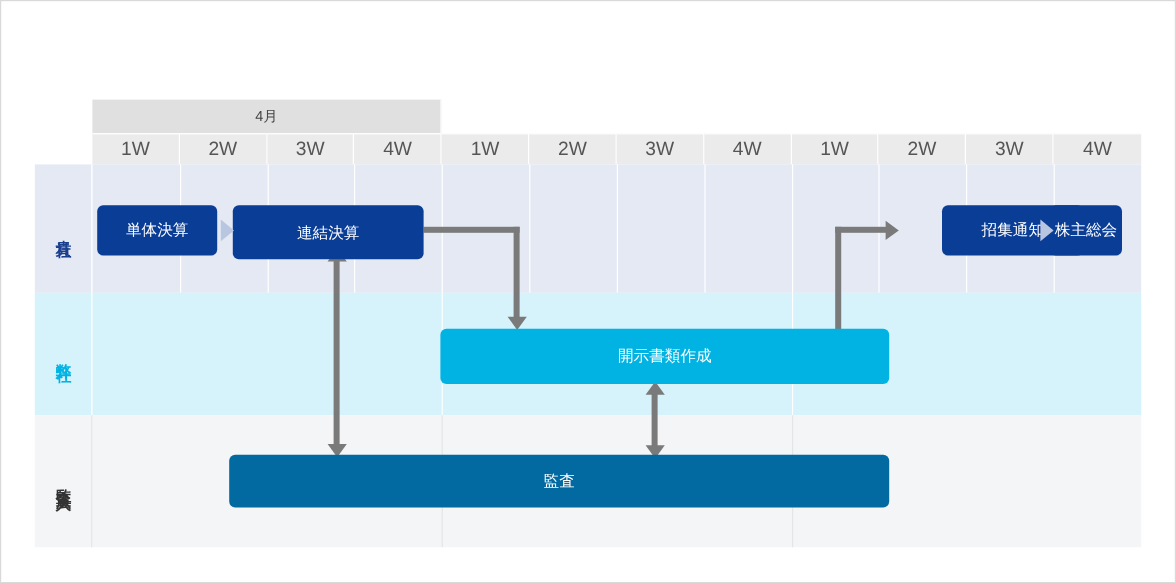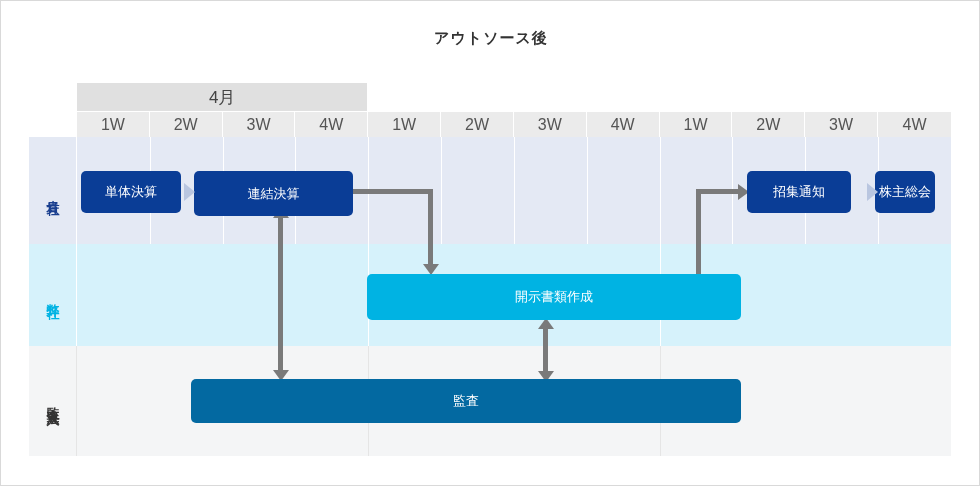--- a/index.html
+++ b/index.html
@@ -7,21 +7,21 @@
   #canvas{position:relative;width:980px;height:486px;background:#ffffff;
           border:1px solid #d9d9d9;box-sizing:border-box;overflow:hidden;}
 
   #title{position:absolute;left:0;top:28px;width:980px;text-align:center;
          font-size:15px;font-weight:bold;color:#333333;letter-spacing:1px;}
 
   
   .month-row{position:absolute;top:82px;height:28px;background:#e0e0e0;
              border-right:1px solid #ffffff;box-sizing:border-box;
              display:flex;align-items:center;justify-content:center;
-             font-size:17px;color:#444;}
+             font-size:12px;color:#444;}
   .week-cell{position:absolute;top:110px;height:26px;background:#ebebeb;
              border-right:1px solid #ffffff;border-top:1px solid #ffffff;
              box-sizing:border-box;display:flex;align-items:center;
              justify-content:center;font-size:16px;color:#555;}
 
   
   .band{position:absolute;left:76px;width:874px;box-sizing:border-box;}
   .band .grid-line{position:absolute;top:0;bottom:0;width:1px;background:#ffffff;}
   .band .grid-line.major{background:#ffffff;}
 
@@ -49,21 +49,20 @@
   .ah-up{border-left:8px solid transparent;border-right:8px solid transparent;
          border-bottom:11px solid #7a7a7a;}
   .ah-right{border-top:8px solid transparent;border-bottom:8px solid transparent;
             border-left:11px solid #7a7a7a;}
 </style>
 </head>
 <body>
 
 <div id="canvas">
 
-  <div id="title">アウトソース後</div>
 
   <div class="month-row" style="left:76px;width:291.3px;">
       <span>4月</span>
     </div>
 
   <div class="week-cell" style="left:76px;width:72.8px;">
       <span>1W</span>
     </div>
   <div class="week-cell" style="left:148.8px;width:72.8px;">
       <span>2W</span>
@@ -153,21 +152,21 @@
 
   <div class="bar navy" style="left:80px;top:170px;width:100px;height:42px;">
     <span>単体決算</span>
   </div>
   <div class="chev lt" style="left:183px;top:182px;"></div>
 
   <div class="bar navy" style="left:193px;top:170px;width:159px;height:45px;">
     <span>連結決算</span>
   </div>
 
-  <div class="bar navy" style="left:746px;top:170px;width:104px;height:42px;">
+  <div class="bar navy" style="left:784px;top:170px;width:118px;height:42px;">
     <span>招集通知</span>
   </div>
   <div class="chev lt" style="left:866px;top:182px;"></div>
 
   <div class="bar navy" style="left:874px;top:170px;width:60px;height:42px;">
     <span>株主総会</span>
   </div>
 
   <div class="bar cyan" style="left:366px;top:273px;width:374px;height:46px;">
     <span>開示書類作成</span>

